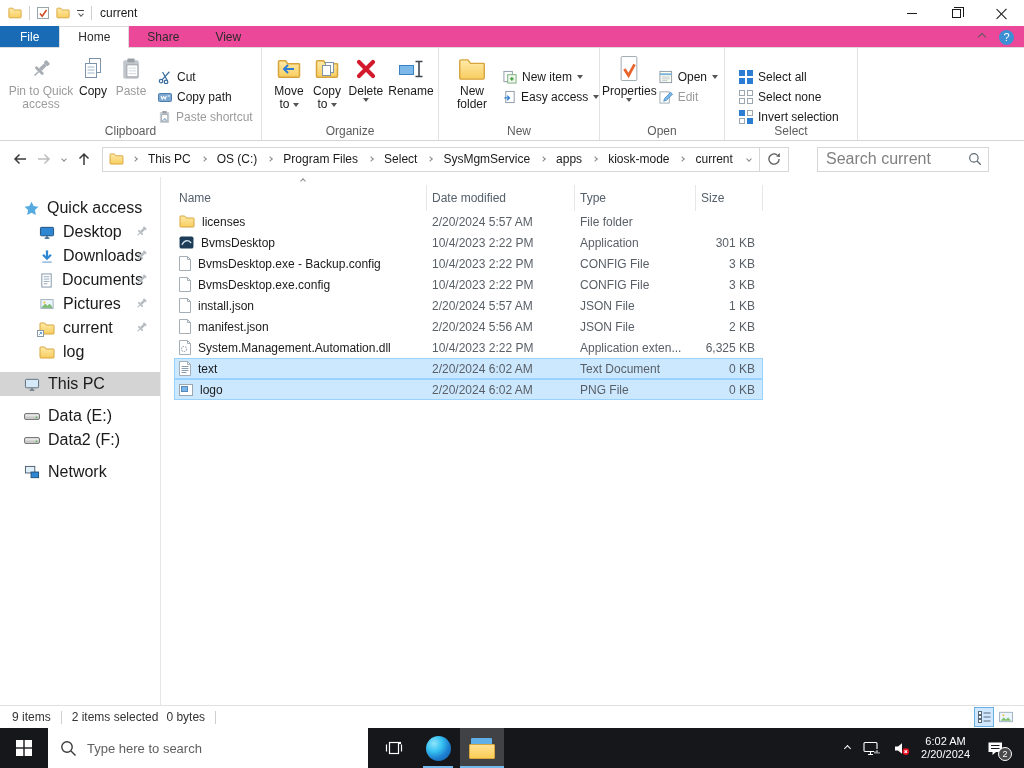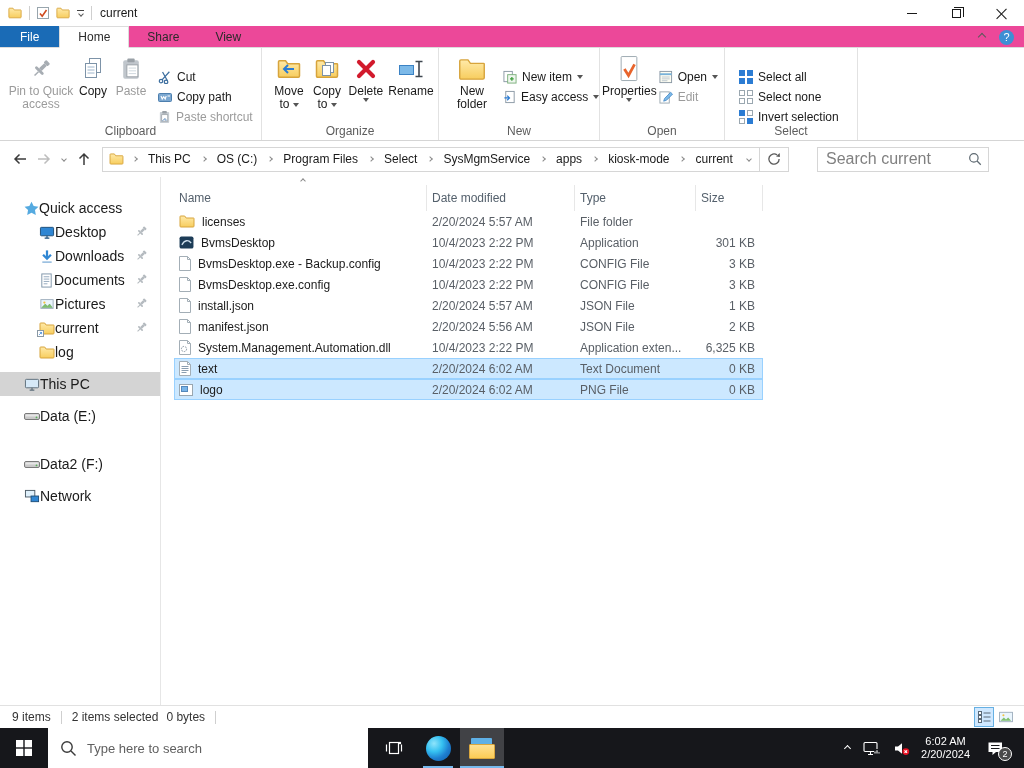--- a/index.html
+++ b/index.html
@@ -57,21 +57,21 @@
   .crumb{display:flex;align-items:center;gap:9px;padding:0 2px;font-size:12px;white-space:nowrap}
   .crumbs{display:flex;align-items:center;gap:9px;flex:1}
   .refreshbox{width:29px;height:25px;border:1px solid #d6d6d6;border-left:none;display:flex;align-items:center;justify-content:center}
   .searchbox{margin-left:28px;width:172px;height:25px;border:1px solid #d6d6d6;display:flex;align-items:center;padding:0 6px 0 8px}
   .searchbox input{border:none;outline:none;flex:1;font-family:inherit;font-size:16px;color:#333;min-width:0}
   .searchbox input::placeholder{color:#808080}
 
   
   .main{height:528px;display:flex}
   .sidebar{width:161px;border-right:1px solid #e6e6e6;padding-top:19px;flex-shrink:0}
-  .srow{display:flex;align-items:center;height:24px;padding-left:24px;position:relative;font-size:14px;white-space:nowrap}
+  .srow{display:flex;align-items:center;height:24px;padding-left:24px;position:relative;font-size:16px;gap:8px;white-space:nowrap}
   .srow.child{padding-left:39px}
   .srow.sel{background:#d4d4d4}
   .srow .pin{position:absolute;right:12px;top:5px}
   .gap8{height:8px}
   .filepane{flex:1;display:flex;flex-direction:column;background:#fff}
   .cols{display:flex;height:34px;align-items:flex-end;padding:8px 0 0 13px;position:relative;flex-shrink:0}
   .hc{font-size:12px;color:#54606c;height:26px;display:flex;align-items:center;padding-left:5px;border-right:1px solid #e7e7e7}
   .hc.name{width:253px}.hc.date{width:148px}.hc.type{width:121px}.hc.size{width:67px}
   .sortcaret{position:absolute;top:2px;left:140px}
   .frow{display:flex;height:21px;align-items:center;width:589px;margin-left:13px;font-size:12px}
@@ -566,21 +566,21 @@
         <span>This PC</span>
       </div>
       <div class="srow" style="margin-top:8px">
         <svg width="16" height="16" viewBox="0 0 16 16">
             <rect x="0.5" y="5.5" width="15" height="6" rx="1.5" fill="#c9c9c9" stroke="#7a7a7a"></rect>
             <rect x="1.5" y="6.5" width="13" height="2" fill="#e6e6e6"></rect>
             <circle cx="12.5" cy="9.4" r="0.9" fill="#58b058"></circle>
           </svg>
         <span>Data (E:)</span>
       </div>
-      <div class="srow" style="margin-top:24px">
+      <div class="srow" style="margin-top:0">
         <svg width="16" height="16" viewBox="0 0 16 16">
             <rect x="0.5" y="5.5" width="15" height="6" rx="1.5" fill="#c9c9c9" stroke="#7a7a7a"></rect>
             <rect x="1.5" y="6.5" width="13" height="2" fill="#e6e6e6"></rect>
             <circle cx="12.5" cy="9.4" r="0.9" fill="#58b058"></circle>
           </svg>
         <span>Data2 (F:)</span>
       </div>
       <div class="srow" style="margin-top:8px">
         <svg width="16" height="15" viewBox="0 0 16 16">
             <rect x="1" y="1.5" width="10" height="7" fill="#dff0fb" stroke="#4a5a66"></rect>

